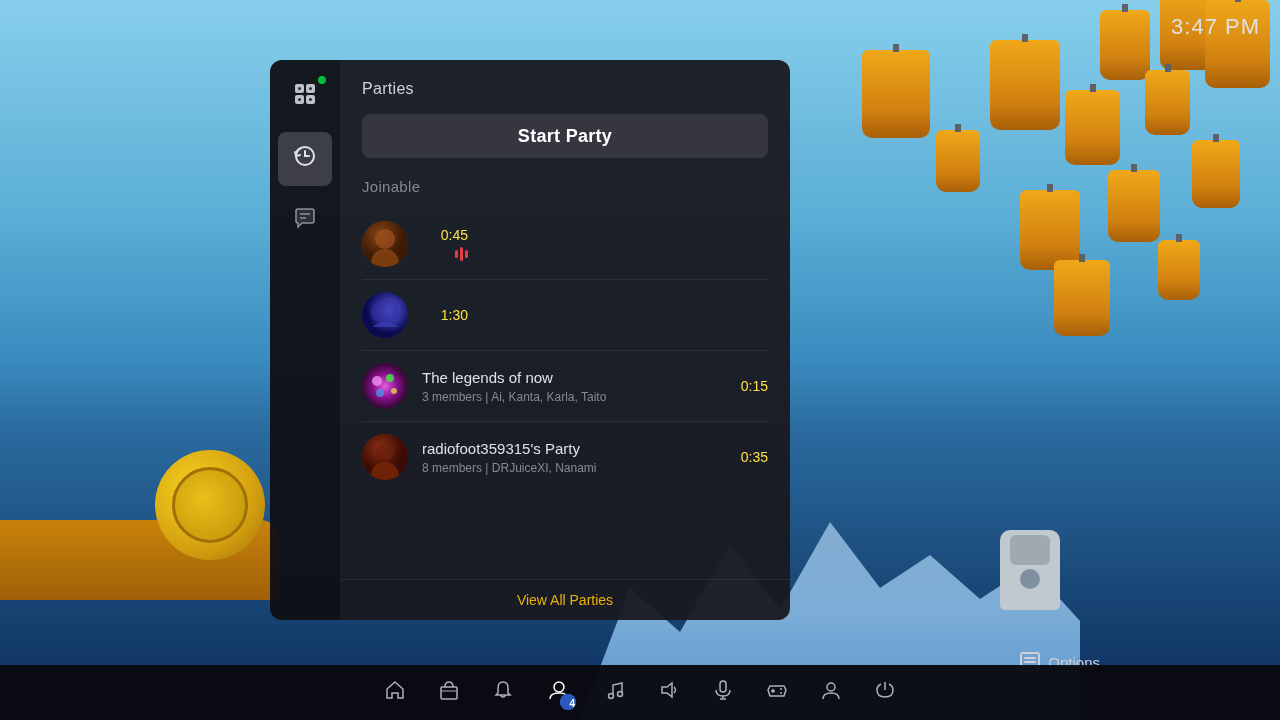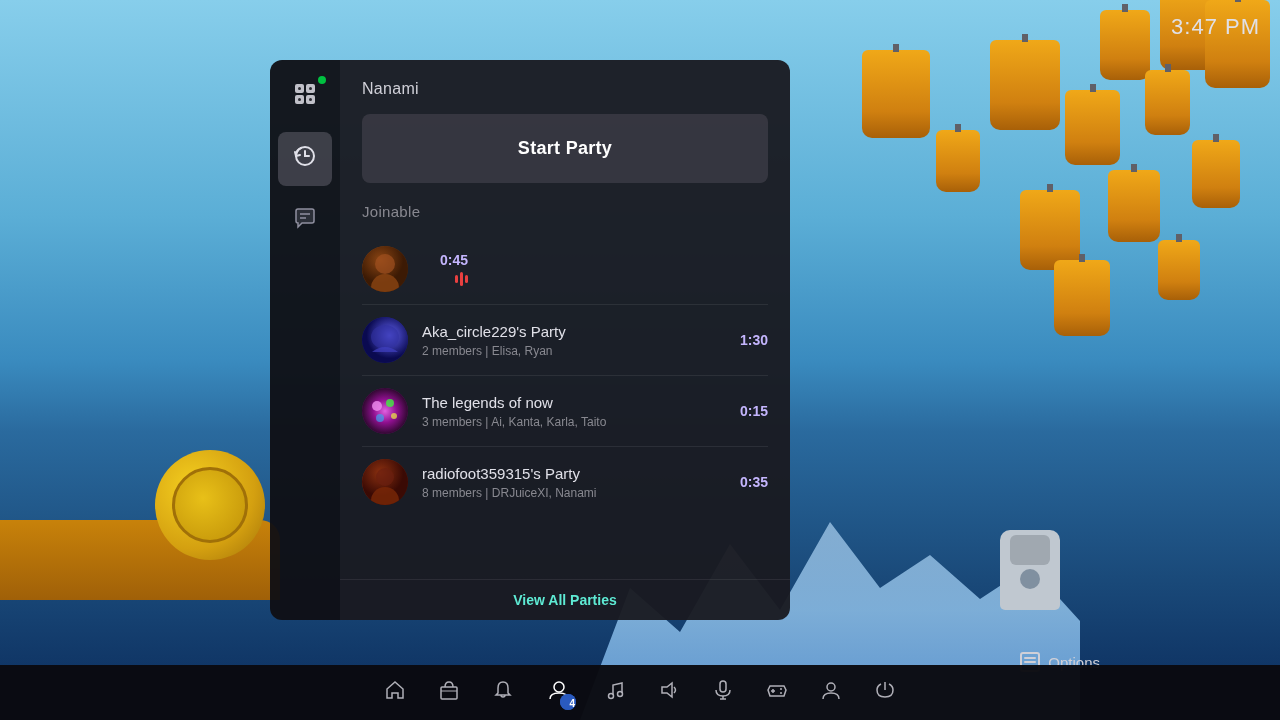--- a/index.html
+++ b/index.html
@@ -140,21 +140,21 @@
       color: #d0d0d8;
       font-size: 16px;
       font-weight: 400;
       margin-bottom: 16px;
       letter-spacing: 0.3px;
     }
 
     
     .start-party-btn {
       width: 100%;
-      height: 69px;
+      height: 44px;
       background: rgba(60, 60, 70, 0.8);
       border: none;
       border-radius: 8px;
       color: #ffffff;
       font-size: 18px;
       font-weight: 600;
       cursor: pointer;
       margin-bottom: 20px;
       letter-spacing: 0.3px;
     }
@@ -203,41 +203,40 @@
       font-weight: 500;
       margin-bottom: 4px;
     }
 
     .party-members {
       color: #888890;
       font-size: 12px;
     }
 
     .party-time {
-      color: #c4b5fd;
+      color: #fde047;
       font-size: 14px;
-      font-weight: 700;
+      font-weight: 400;
       margin-left: 10px;
       text-align: right;
       min-width: 36px;
     }
 
     
     .view-all-btn {
       width: 100%;
       text-align: center;
-      color: #5eead4;
+      color: #eab308;
       font-size: 14px;
       padding: 12px;
       cursor: pointer;
       border-top: 1px solid rgba(255,255,255,0.08);
       position: absolute;
       bottom: 0;
       left: 0;
-      font-weight: bold;
     }
 
     
     .options-bar {
       position: absolute;
       bottom: 48px;
       right: 180px;
       display: flex;
       align-items: center;
       gap: 8px;
@@ -437,21 +436,21 @@
       <svg width="26" height="26" viewBox="0 0 26 26" fill="none">
         <path d="M4 6 Q4 4 6 4 L20 4 Q22 4 22 6 L22 16 Q22 18 20 18 L10 18 L6 22 L6 18 L6 18 Q4 18 4 16 Z" stroke="#9090a0" stroke-width="1.5" fill="rgba(144,144,160,0.2)"></path>
         <line x1="8" y1="9" x2="18" y2="9" stroke="#9090a0" stroke-width="1.5"></line>
         <line x1="8" y1="13" x2="14" y2="13" stroke="#9090a0" stroke-width="1.5"></line>
       </svg>
     </span>
   </div>
 </div>
 
 <div class="main-panel">
-  <div class="panel-title">Nanami</div>
+  <div class="panel-title">Parties</div>
 
   <button class="start-party-btn">Start Party</button>
 
   <div class="section-label">Joinable</div>
 
   
   <div class="party-item">
     <div class="party-avatar avatar-pattern-maverick">
       <svg width="46" height="46" viewBox="0 0 46 46">
         <defs>
@@ -482,24 +481,20 @@
         <defs>
           <radialGradient id="g2" cx="60%" cy="40%">
             <stop offset="0%" stop-color="#6060f0"></stop>
             <stop offset="100%" stop-color="#0a0a50"></stop>
           </radialGradient>
         </defs>
         <circle cx="23" cy="23" r="23" fill="url(#g2)"></circle>
         <ellipse cx="23" cy="20" rx="14" ry="12" fill="#3030a0" opacity="0.6"></ellipse>
         <path d="M10 35 Q23 25 36 35" fill="#4040c0" opacity="0.7"></path>
       </svg>
-    </div>
-    <div class="party-info">
-      <div class="party-name">Aka_circle229's Party</div>
-      <div class="party-members">2 members | Elisa, Ryan</div>
     </div>
     <span class="party-time">1:30</span>
   </div>
 
   
   <div class="party-item">
     <div class="party-avatar avatar-pattern-legends">
       <svg width="46" height="46" viewBox="0 0 46 46">
         <defs>
           <radialGradient id="g3" cx="50%" cy="50%">

